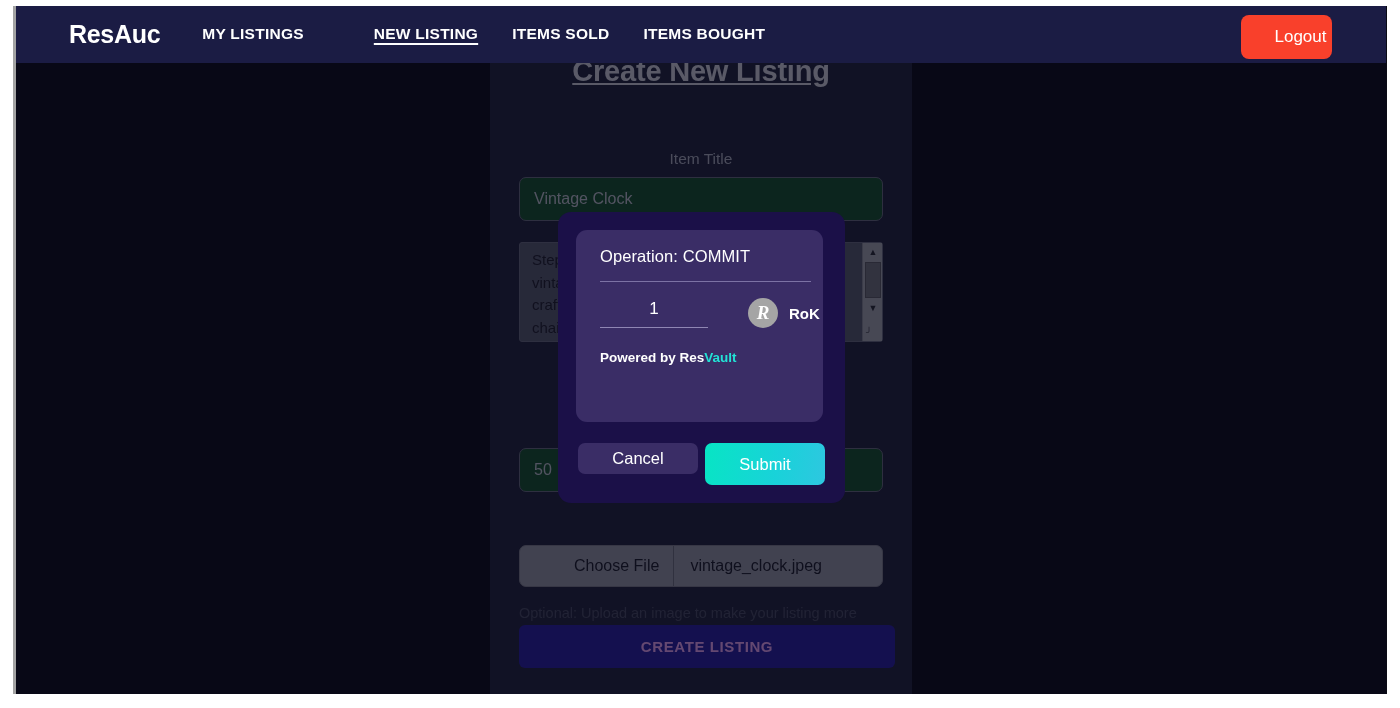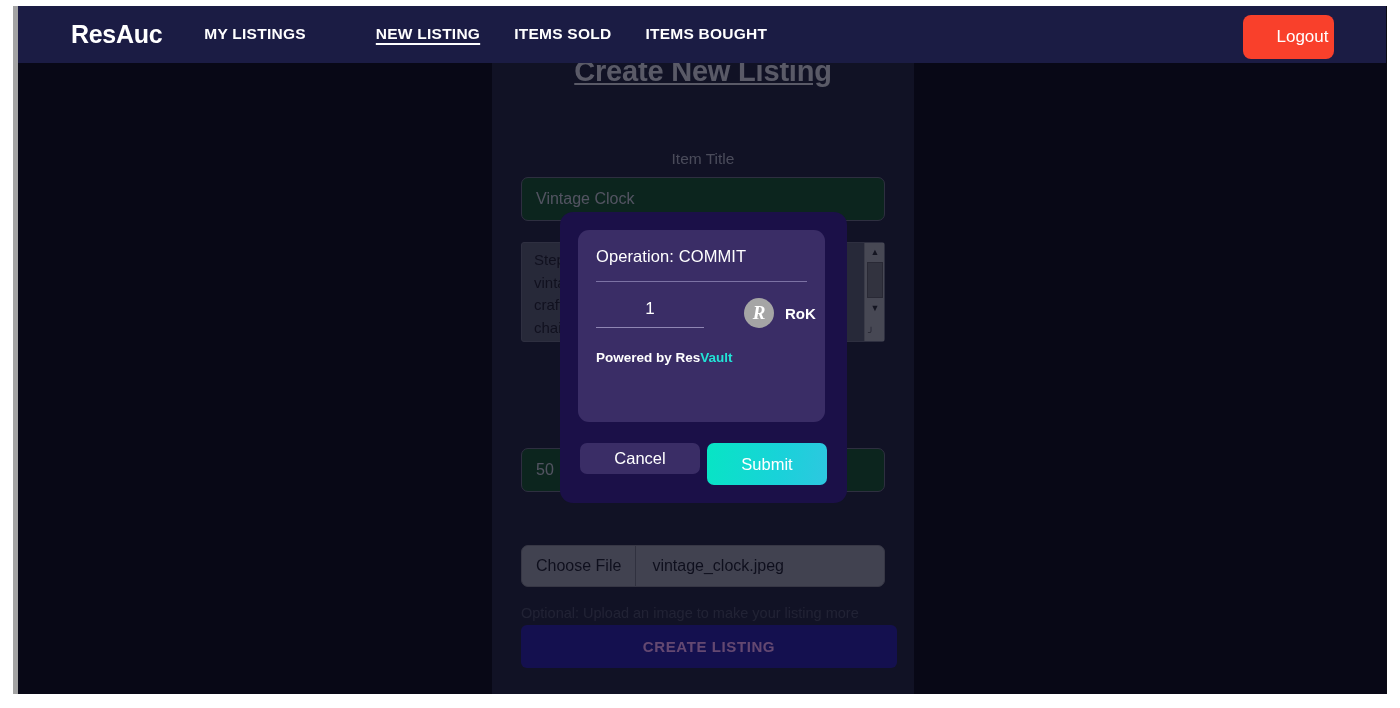--- a/index.html
+++ b/index.html
@@ -11,21 +11,21 @@
     overflow: hidden;
   }
 
   
   #page {
     position: absolute;
     left: 13px; top: 6px;
     width: 1374px; height: 688px;
     background: #0b0c19;
     overflow: hidden;
-    border-left: 5px solid #a3a3a3;
+    border-left: 3px solid #a3a3a3;
     border-right: 1px solid #0a0a14;
   }
 
   
   #navbar {
     position: absolute; left: 0; top: 0;
     width: 1374px; height: 57px;
     background: #1b1c44;
     display: flex; align-items: center;
     padding-left: 53px;
@@ -155,20 +155,21 @@
 
   #file-row {
     position: absolute;
     left: 29px; top: 498px;
     width: 364px; height: 42px;
     background: #9a9cab;
     border: 1px solid #7f8190;
     border-radius: 7px;
     display: flex; align-items: center;
     overflow: hidden;
+    padding-left: 40px;
   }
   #choose-file {
     padding: 0 14px;
     height: 40px;
     display: flex; align-items: center;
     color: #1b1c2b;
     font-size: 16px;
     border-right: 1px solid #6f7180;
     cursor: pointer;
   }
@@ -206,21 +207,21 @@
     width: 287px; height: 291px;
     background: #1b1048;
     border-radius: 13px;
     z-index: 40;
     padding: 18px;
   }
   #modal-panel {
     width: 247px; height: 192px;
     background: #3a2d66;
     border-radius: 11px;
-    padding: 17px 18px 0 18px;
+    padding: 17px 18px 0 24px;
   }
   #op-title {
     color: #ffffff;
     font-size: 16.5px;
     font-weight: 500;
     letter-spacing: 0.1px;
   }
   #op-divider {
     margin-top: 15px;
     width: 211px; height: 1px;

